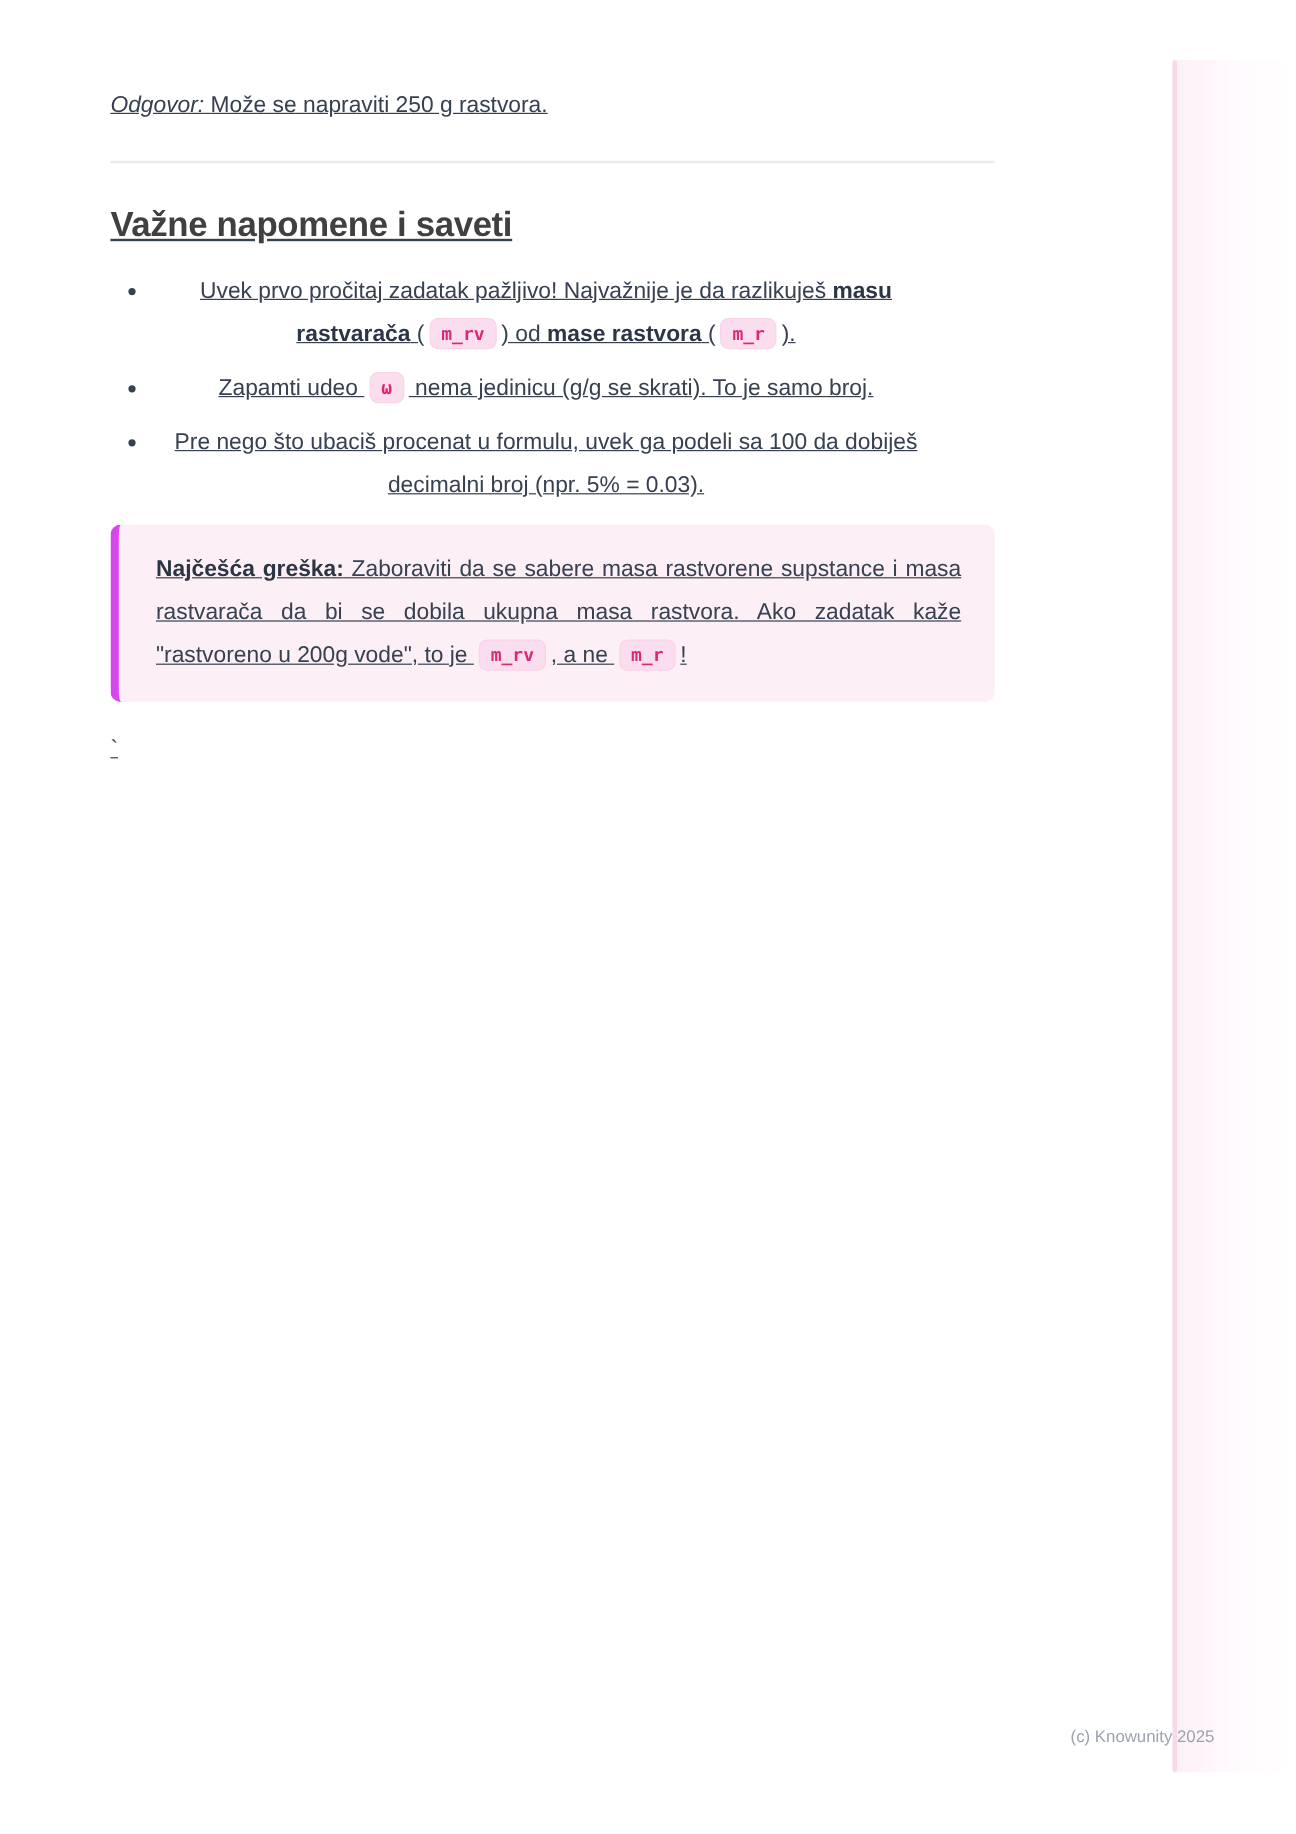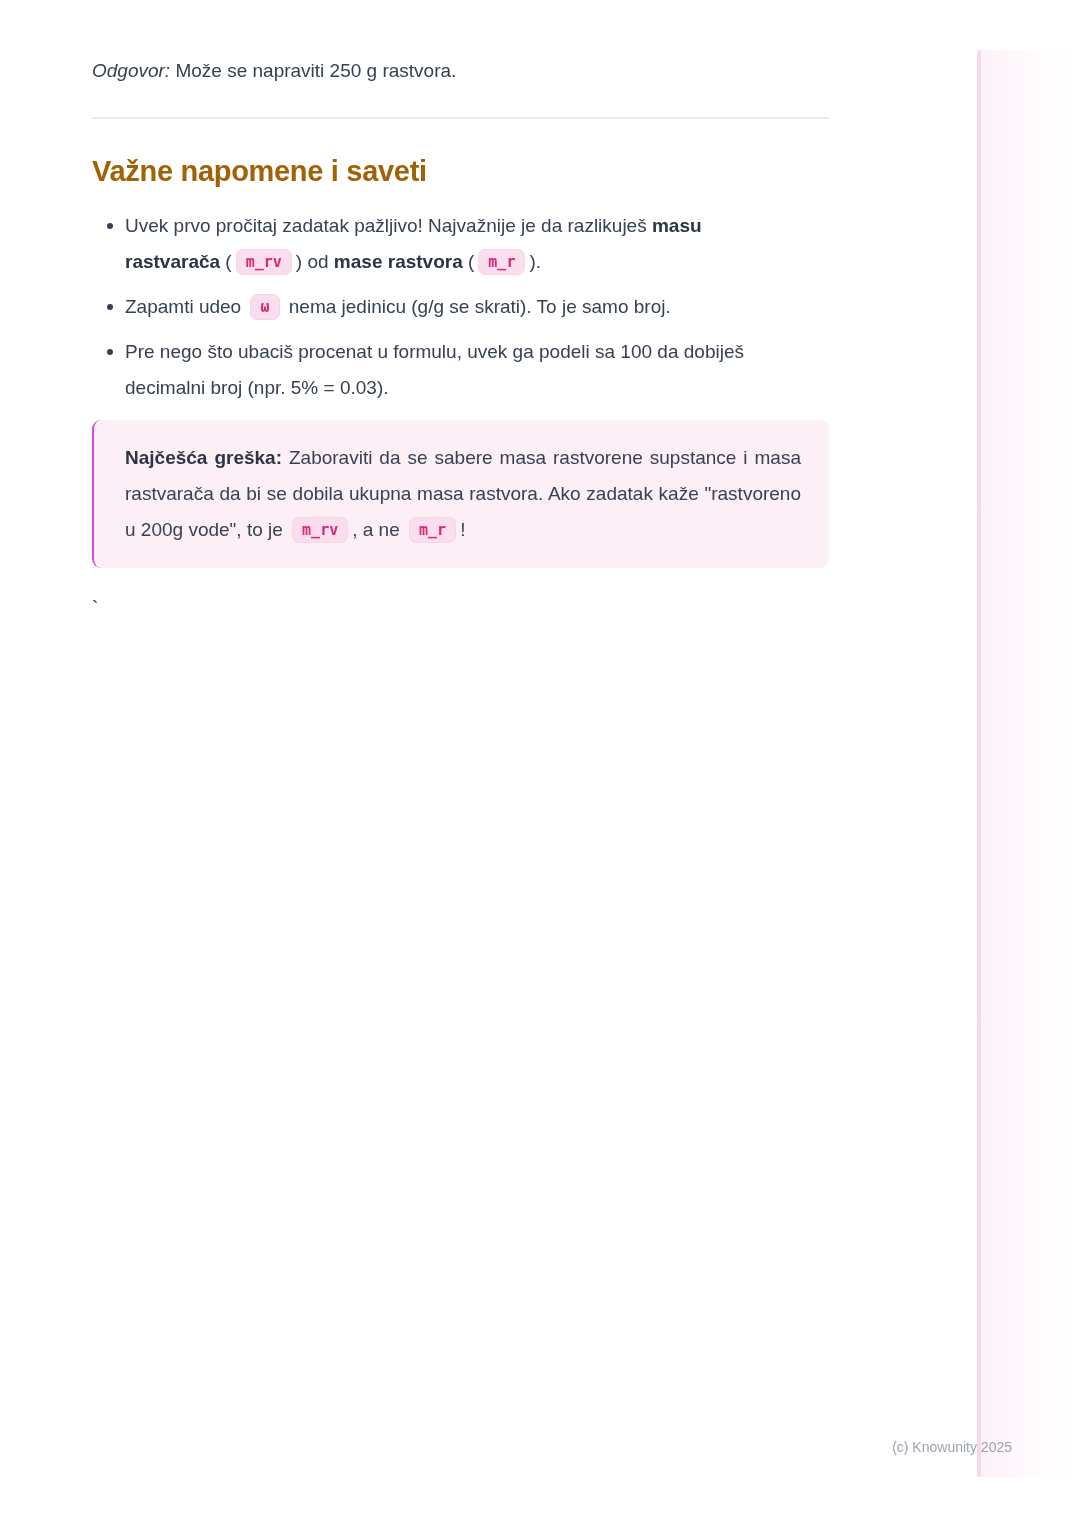--- a/index.html
+++ b/index.html
@@ -7,48 +7,50 @@
     width: 1080px; height: 1528px;
     background: #ffffff;
     font-family: "Liberation Sans", sans-serif;
     color: #374151;
     position: relative;
     overflow: hidden;
   }
 
   .content {
     position: absolute;
-    left: 92px; top: 57px;
+    left: 92px; top: 74px;
     width: 737px;
     z-index: 2;
+    text-decoration: underline;
   }
 
   .answer { margin: 0; font-size: 19px; line-height: 28px; }
   .answer .it { font-style: italic; }
 
   .divider {
     border: none;
     border-top: 2px solid #e8eaec;
     margin: 32px 0 0 0;
   }
 
   .heading {
     margin: 37px 0 16px 0;
     font-size: 29px;
     line-height: 30px;
     font-weight: 700;
     letter-spacing: -0.3px;
-    color: #a16207;
+    color: #404040;
   }
 
   ul.tips {
     list-style: none;
     margin: 22px 0 0 0;
     padding: 0;
     width: 693px;
+    text-align: center;
   }
   ul.tips li {
     position: relative;
     padding-left: 33px;
     font-size: 19px;
     line-height: 36px;
     margin-bottom: 9px;
   }
   ul.tips li::before {
     content: "";
@@ -72,21 +74,21 @@
     border: 1px solid #f9d3e7;
     border-radius: 7px;
     padding: 2px 9px;
     margin: 0 4px;
     vertical-align: 1px;
   }
 
   .callout {
     margin-top: 14px;
     background: #fdeff6;
-    border-left: 2px solid #d946ef;
+    border-left: 7px solid #d946ef;
     border-radius: 9px;
     padding: 20px 28px 20px 31px;
     font-size: 19px;
     line-height: 36px;
     text-align: justify;
   }
 
   .stray {
     margin-top: 26px;
     font-size: 19px;

